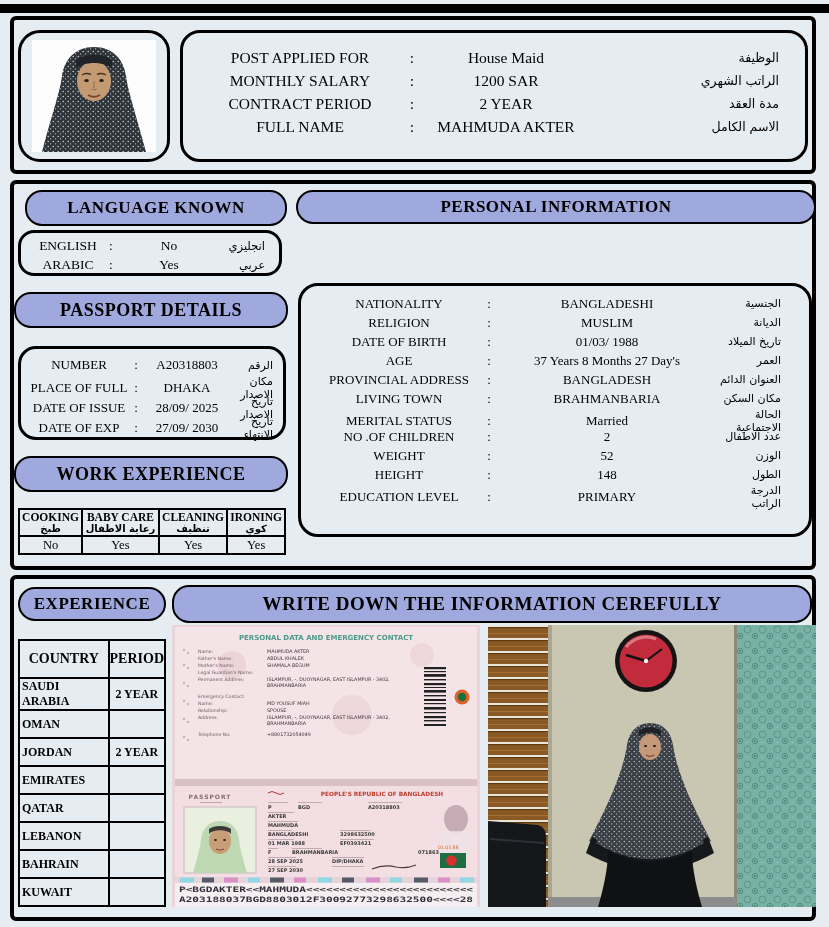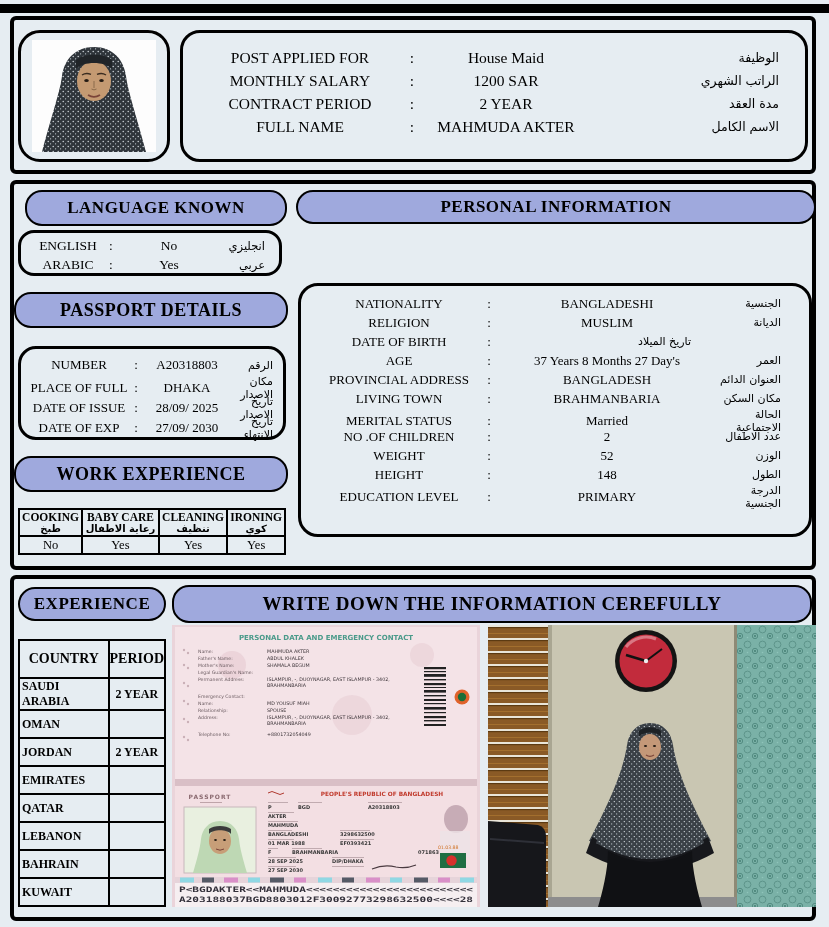--- a/index.html
+++ b/index.html
@@ -231,20 +231,21 @@
       </div>
     <div class="p-row">
         <span class="lbl">RELIGION</span>
         <span class="colon">:</span>
         <span class="val">MUSLIM</span>
         <span class="ar">الديانة</span>
       </div>
     <div class="p-row">
         <span class="lbl">DATE OF BIRTH</span>
         <span class="colon">:</span>
+        <span class="val">01/03/ 1988</span>
         <span class="ar">تاريخ الميلاد</span>
       </div>
     <div class="p-row">
         <span class="lbl">AGE</span>
         <span class="colon">:</span>
         <span class="val">37 Years 8 Months 27 Day's</span>
         <span class="ar">العمر</span>
       </div>
     <div class="p-row">
         <span class="lbl">PROVINCIAL ADDRESS</span>
@@ -279,21 +280,21 @@
     <div class="p-row">
         <span class="lbl">HEIGHT</span>
         <span class="colon">:</span>
         <span class="val">148</span>
         <span class="ar">الطول</span>
       </div>
     <div class="p-row">
         <span class="lbl">EDUCATION LEVEL</span>
         <span class="colon">:</span>
         <span class="val">PRIMARY</span>
-        <span class="ar">الدرجة الجنسية</span>
+        <span class="ar">الدرجة الراتب</span>
       </div>
   </div>
 </div>
 
 <div class="sec" id="sec-bot">
 
   <div class="pill pill-experience">EXPERIENCE</div>
   <div class="pill pill-write">WRITE DOWN THE INFORMATION CEREFULLY</div>
 
   <table class="exp-table">

